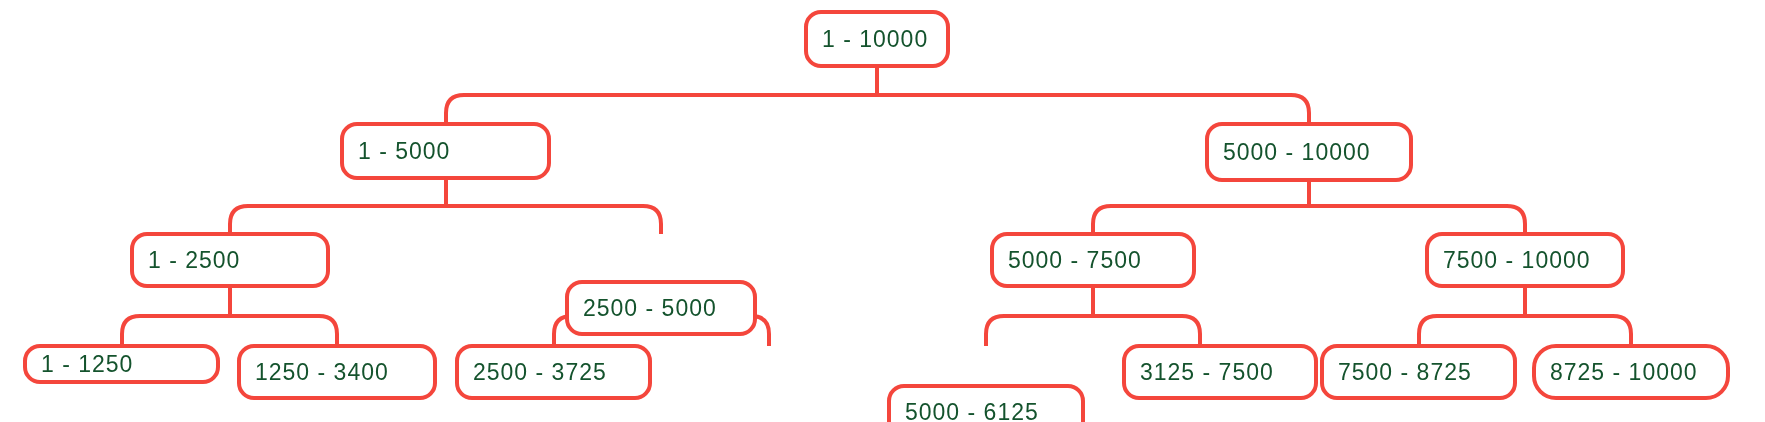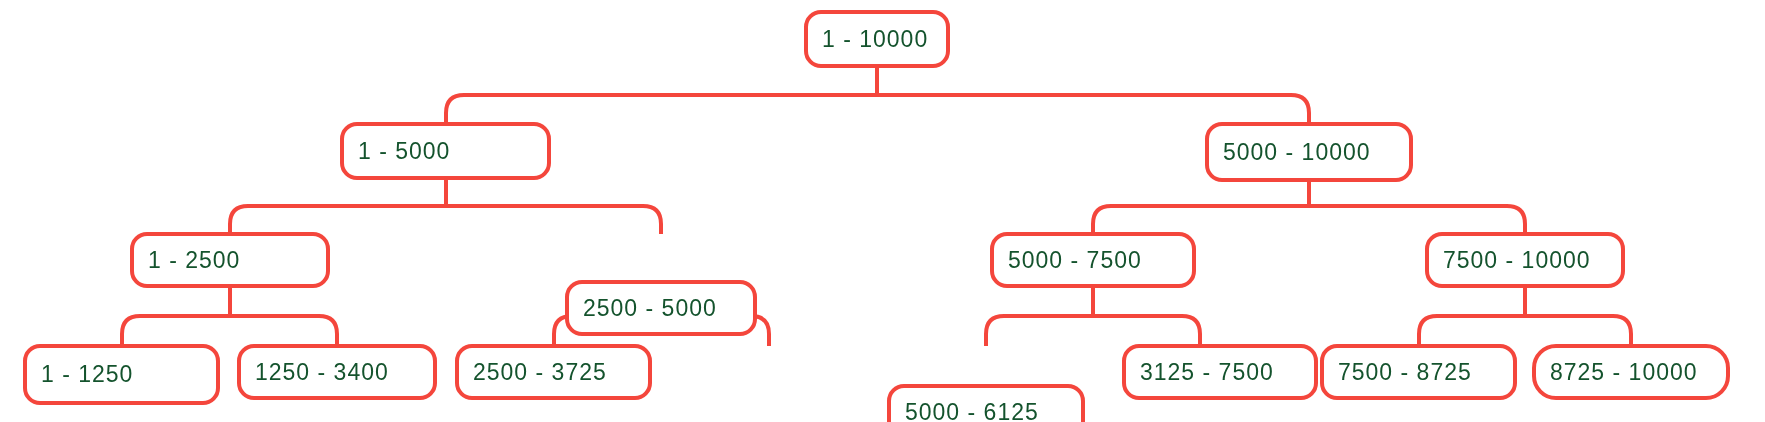--- a/index.html
+++ b/index.html
@@ -27,21 +27,21 @@
     text-align:center;
   }
   
   .n-root {left:804px; top:10px;  width:146px;height:58px;}
   .n-1    {left:340px; top:122px; width:211px;height:58px;}
   .n-2    {left:1205px;top:122px; width:208px;height:60px;}
   .n-11   {left:130px; top:232px; width:200px;height:56px;}
   .n-12   {left:565px; top:232px; width:192px;height:56px;margin-top:48px;}
   .n-21   {left:990px; top:232px; width:206px;height:56px;}
   .n-22   {left:1425px;top:232px; width:200px;height:56px;}
-  .n-l1   {left:23px;  top:344px; width:197px;height:61px;}
+  .n-l1   {left:23px;  top:344px; width:197px;height:40px;}
   .n-l2   {left:237px; top:344px; width:200px;height:56px;}
   .n-l3   {left:455px; top:344px; width:197px;height:56px;}
   .n-l4   {left:670px; top:344px; width:198px;height:56px;}
   .n-l5   {left:887px; top:344px; width:198px;height:56px;margin-top:40px;}
   .n-l6   {left:1102px;top:344px; width:196px;height:56px;margin-left:20px;}
   .n-l7   {left:1320px;top:344px; width:197px;height:56px;}
   .n-l8   {left:1532px;top:344px; width:198px;height:56px;border-radius:24px;}
   .edge{stroke:#f4463c;stroke-width:4;fill:none;}
 </style>
 </head>

